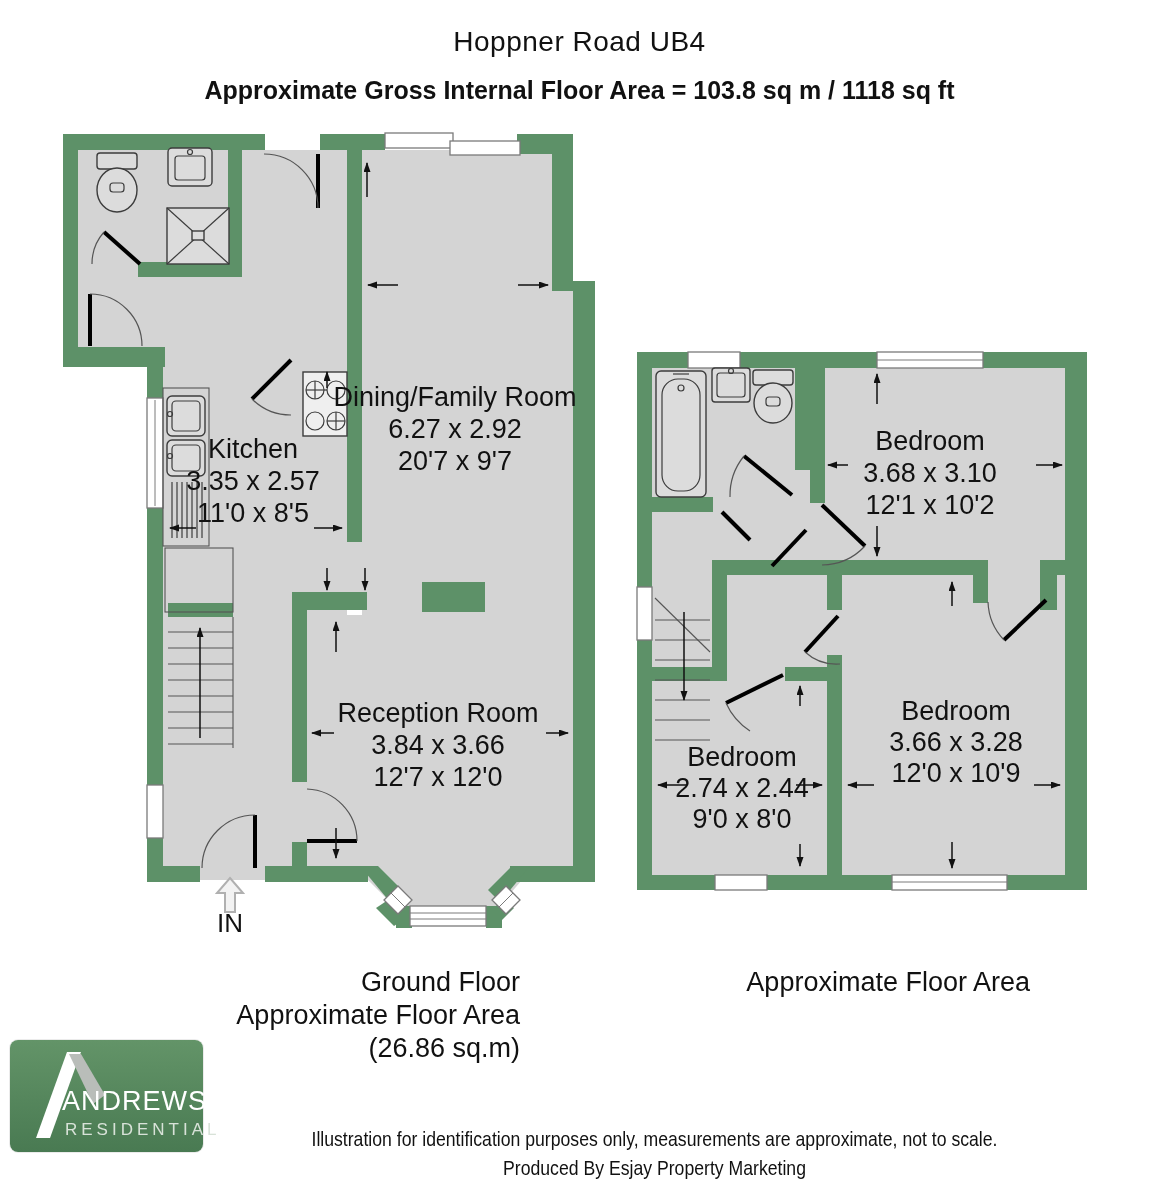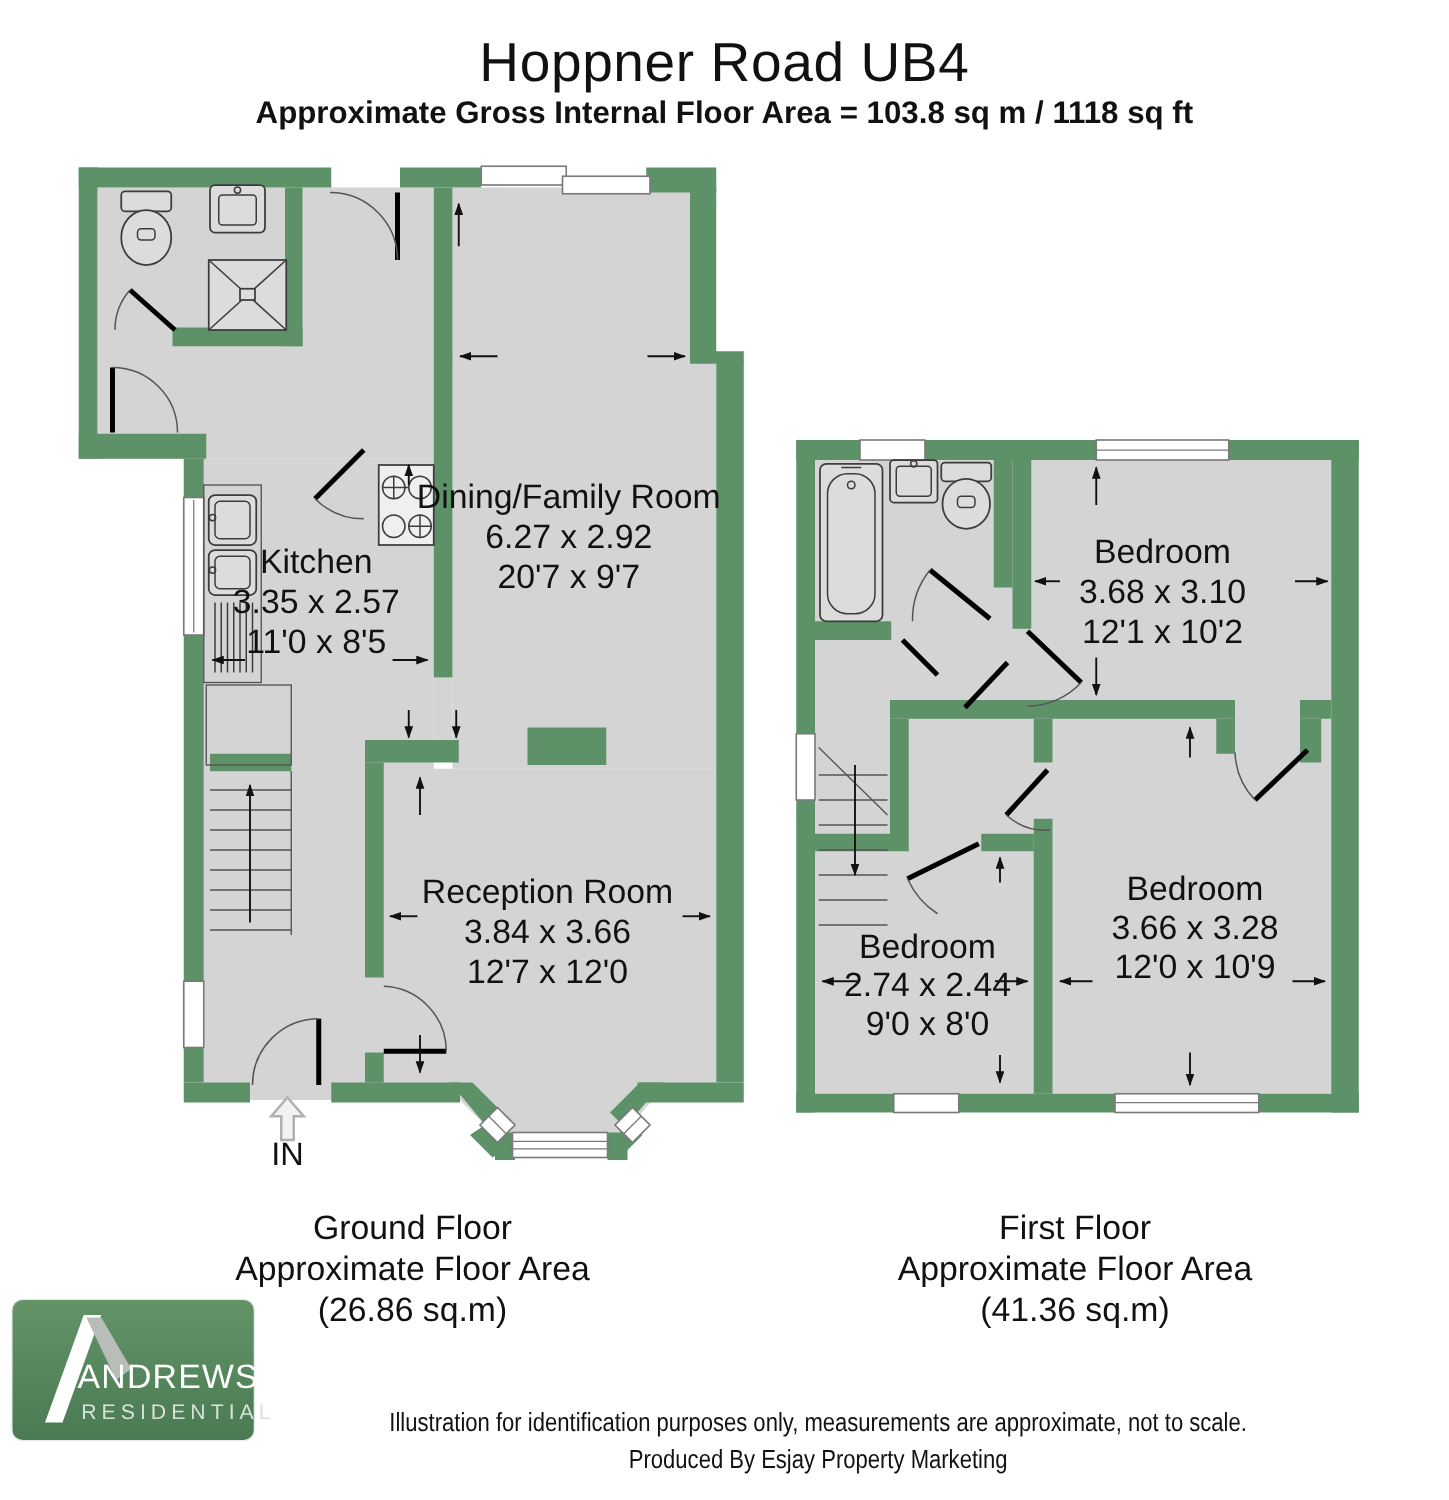--- a/index.html
+++ b/index.html
@@ -4,24 +4,24 @@
 <style>
   :root{
     --wall-green:#5d9168;
     --floor-grey:#d4d4d4;
     --logo-green-top:#639468;
     --logo-green-bottom:#497a52;
   }
   html,body{margin:0;padding:0;background:#fff;}
   body{width:1159px;height:1200px;position:relative;font-family:"Liberation Sans",sans-serif;color:#111;overflow:hidden;}
   .abs{position:absolute;}
-  .title{top:26px;left:0;width:1159px;text-align:center;font-size:44px;font-weight:400;letter-spacing:0.5px;}
+  .title{top:26px;left:0;width:1159px;text-align:center;font-size:28px;font-weight:400;letter-spacing:0.5px;}
   .subtitle{top:76px;left:0;width:1159px;text-align:center;font-size:25px;font-weight:700;}
   .plan-svg{top:0;left:0;}
-  .summary{text-align:center;font-size:27px;line-height:33px;font-weight:400;}
+  .summary{text-align:right;font-size:27px;line-height:33px;font-weight:400;}
   .summary.ground{top:966px;left:140px;width:380px;}
   .summary.first{top:966px;left:690px;width:340px;}
   .logo{top:1020px;left:10px;width:193px;height:112px;border-radius:8px;
         background:linear-gradient(180deg,var(--logo-green-top),var(--logo-green-bottom));
         box-shadow:0 0 0 1px rgba(0,0,0,0.08);margin-top:20px;}
   .logo svg{position:absolute;top:0;left:0;}
   .logo .brand{position:absolute;left:52px;top:46px;color:#fff;font-size:27px;letter-spacing:1px;font-weight:400;}
   .logo .tagline{position:absolute;left:55px;top:80px;color:#d8e2d8;font-size:17px;letter-spacing:4px;font-weight:400;}
   .disclaimer{top:1124px;left:150px;width:1009px;text-align:center;font-size:21px;line-height:29px;
               transform:scaleX(0.84);transform-origin:center;}
@@ -335,23 +335,21 @@
   </g>
 </svg>
 
 <div class="abs summary ground">
   <div>Ground Floor</div>
   <div>Approximate Floor Area</div>
   <div>(26.86 sq.m)</div>
 </div>
 
 <div class="abs summary first">
-  <div>First Floor</div>
   <div>Approximate Floor Area</div>
-  <div>(41.36 sq.m)</div>
 </div>
 
 <div class="abs logo">
   <svg width="175" height="112" viewBox="0 0 175 112">
     <path d="M26,98 L57,12 L71,12 L40,98 Z" fill="#ffffff"></path>
     <path d="M59,14 L71,14 L95,55 L83,64 Z" fill="#b9bdb9"></path>
   </svg>
   <div class="brand">ANDREWS</div>
   <div class="tagline">RESIDENTIAL</div>
 </div>

